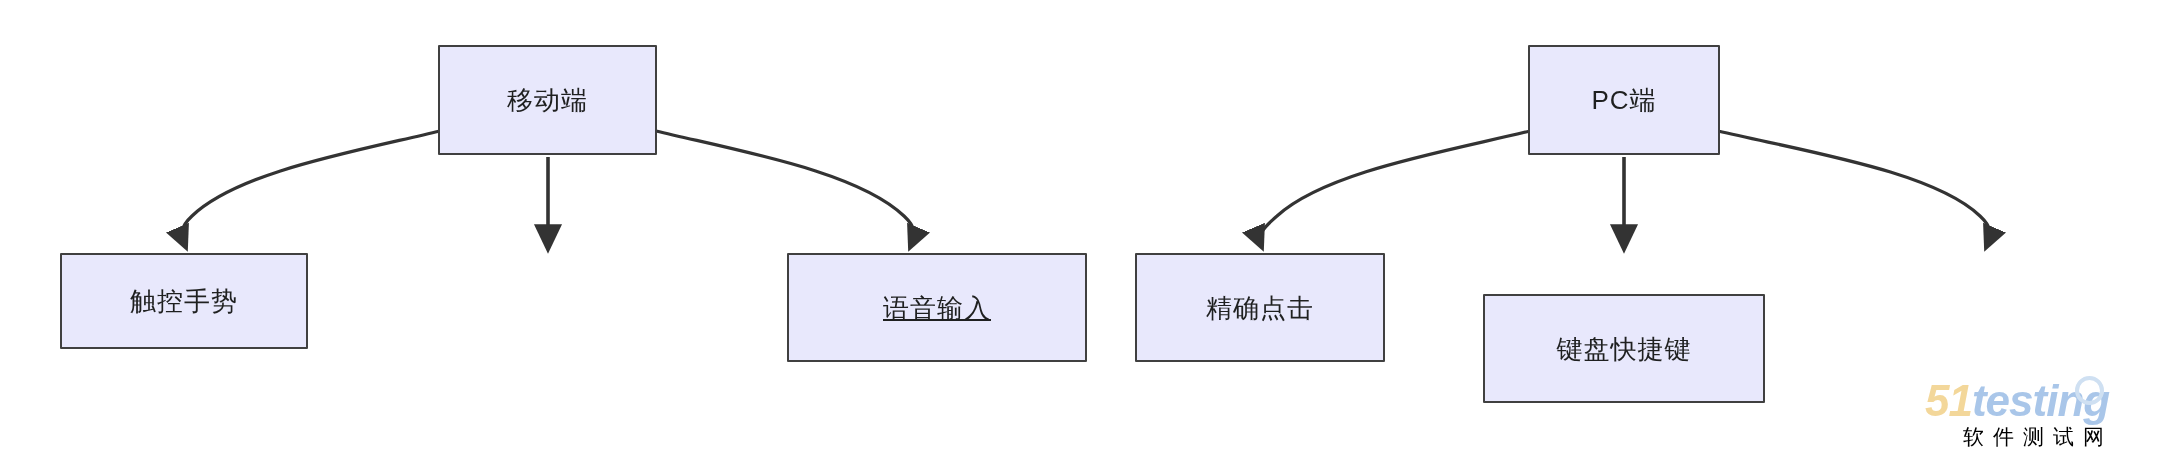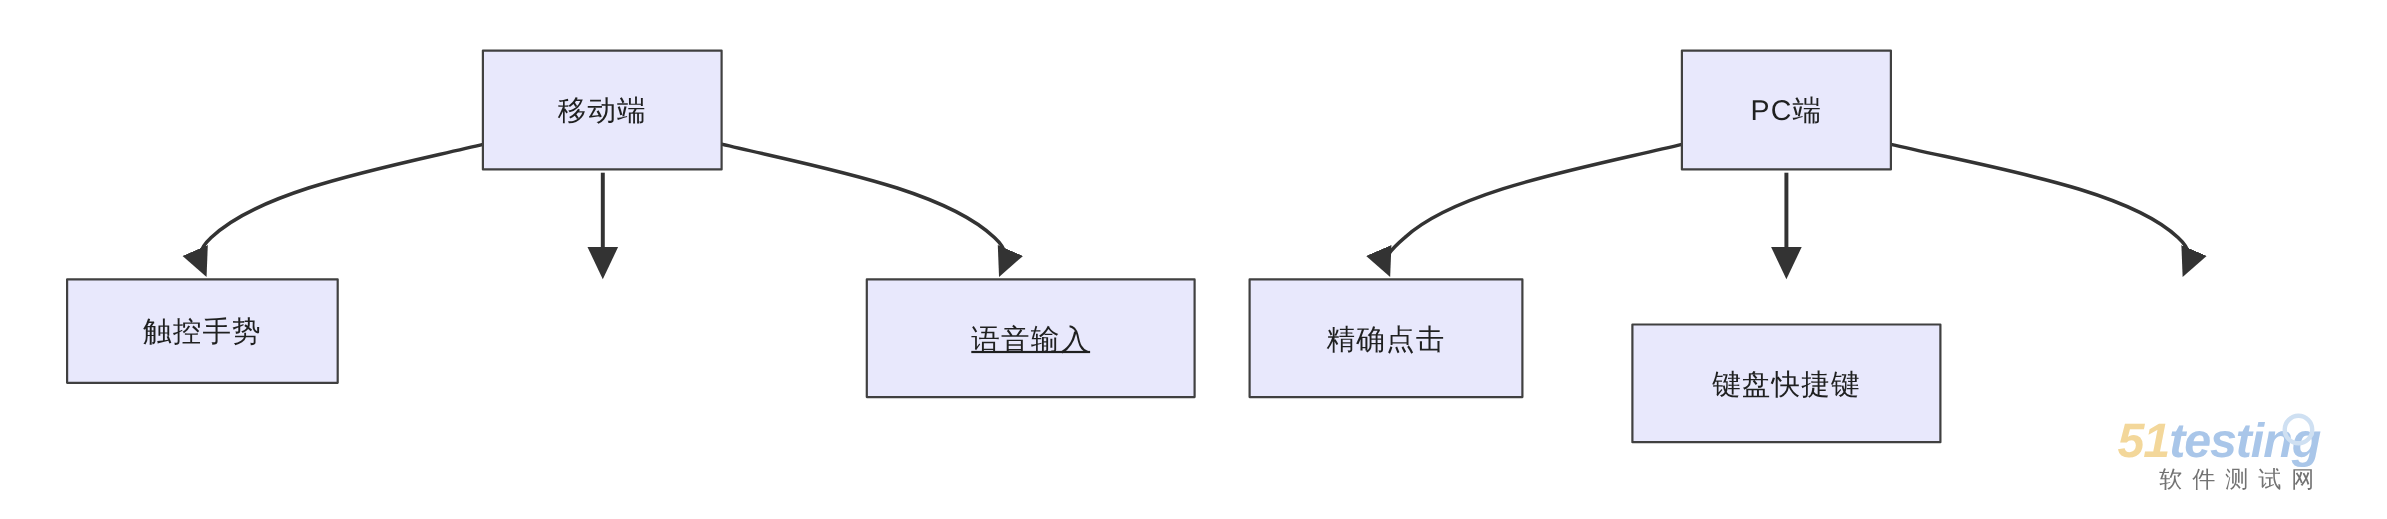--- a/index.html
+++ b/index.html
@@ -71,21 +71,21 @@
     font-size: 44px;
     font-weight: bold;
     font-style: italic;
     line-height: 46px;
     letter-spacing: -1px;
     white-space: nowrap;
   }
   .wm-51 { color: #f3d79a; }
   .wm-testing { color: #a9c6e9; }
   .wm-sub {
-    color: #737373;
+    color: #000000;
     font-size: 21px;
     letter-spacing: 9px;
     line-height: 26px;
     padding-left: 38px;
     white-space: nowrap;
   }
   .wm-lens {
     position: absolute;
     left: 150px;
     top: -2px;

